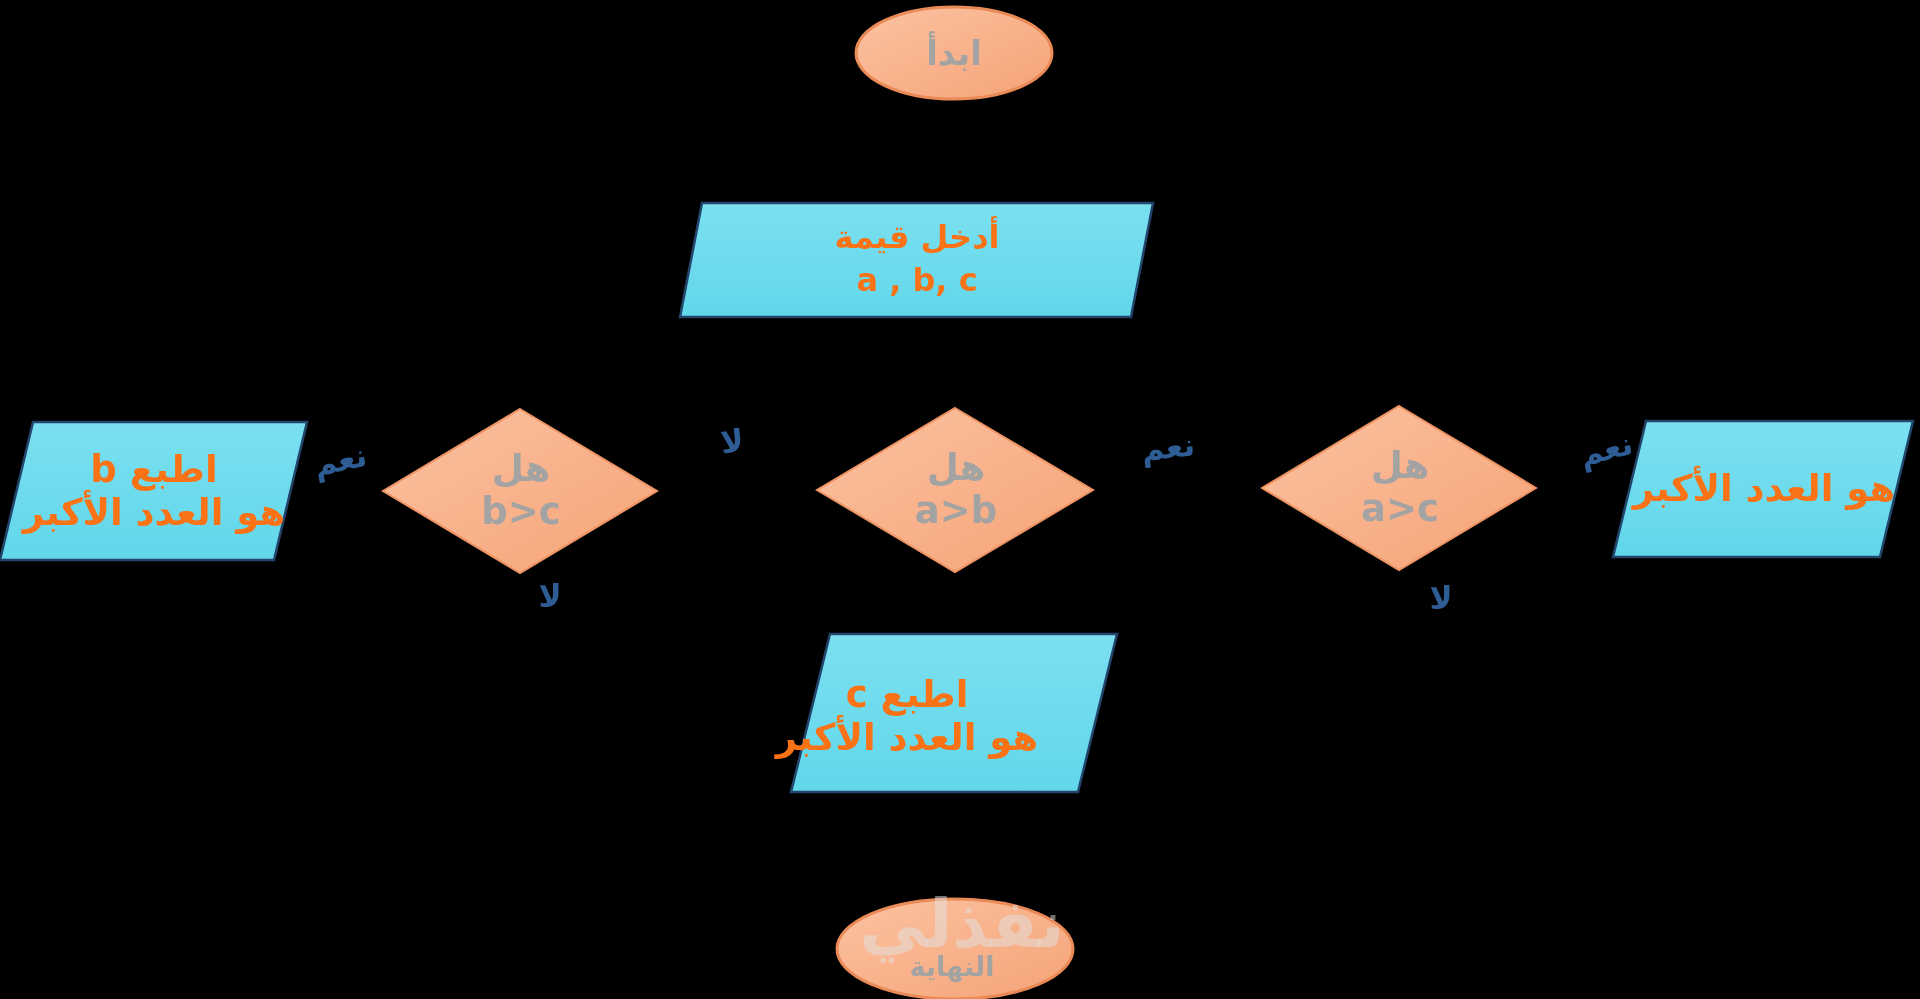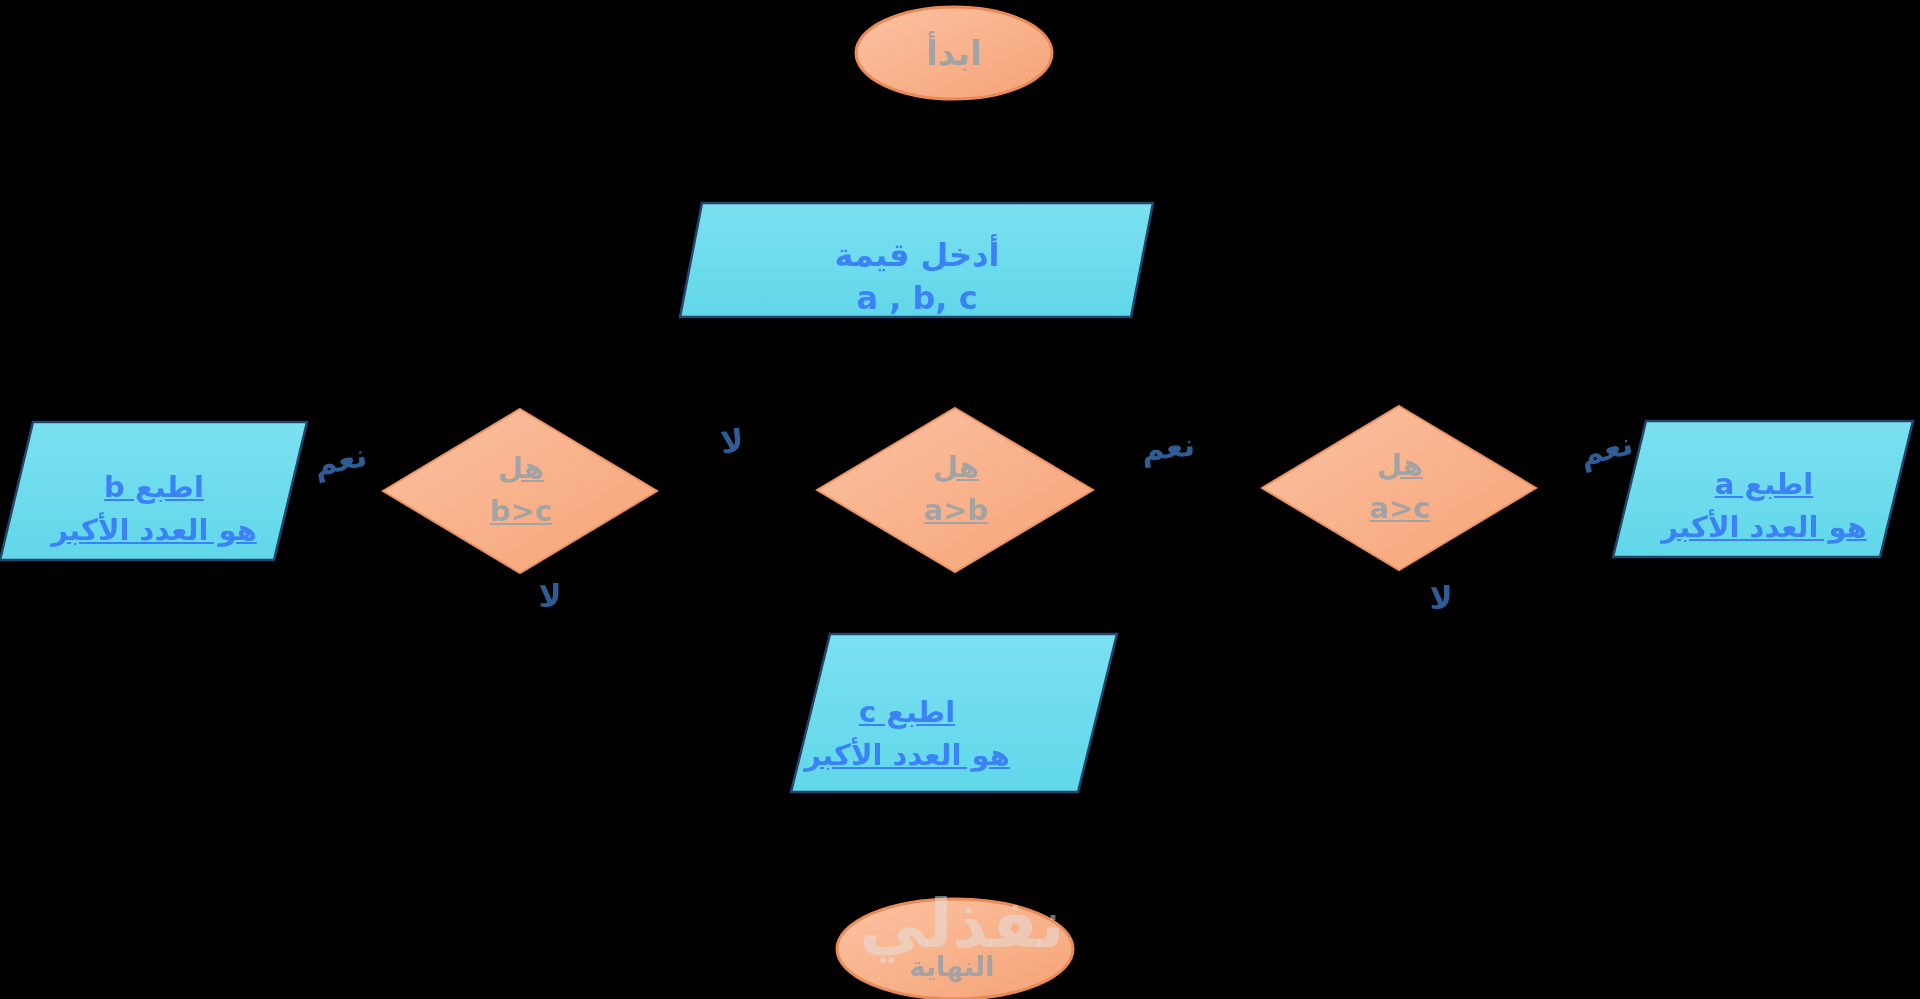--- a/index.html
+++ b/index.html
@@ -6,29 +6,29 @@
   .stage{
     position:relative;width:1920px;height:999px;background:#000;
     overflow:hidden;font-family:"DejaVu Sans",sans-serif;
   }
   .shapes{position:absolute;left:0;top:0;}
   .node-text{
     position:absolute;transform:translate(-50%,-50%);
     text-align:center;white-space:nowrap;font-weight:600;
   }
   .navy{color:#a3a3a3;}
-  .teal{color:#3b82f6;margin-top:18px;}
+  .teal{color:#f97316;}
   .lbl{
     position:absolute;transform:translate(-50%,-50%);
     color:#2E5C94;font-weight:700;font-size:31px;white-space:nowrap;
   }
   .line{display:block;}
   .start-label{font-size:34px;}
   .io-text{font-size:32px;line-height:43px;}
-  .dec-text{font-size:29px;line-height:43px;text-decoration:underline;}
+  .dec-text{font-size:37px;line-height:43px;}
   .end-label{font-size:27px;}
   .watermark{
     position:absolute;transform:translate(-50%,-50%);
     color:rgba(225,225,225,0.5);text-align:center;white-space:nowrap;
     pointer-events:none;
   }
   .wm-ar{font-size:67px;font-weight:700;}
   .wm-domain{font-size:37px;font-weight:600;letter-spacing:1px;}
 </style>
 </head>
@@ -88,21 +88,20 @@
     <span class="line">هل</span>
     <span class="line">a&gt;c</span>
   </div>
 
   <div class="node-text teal dec-text" dir="rtl" style="left:154px;top:491px;">
     <span class="line">اطبع b</span>
     <span class="line">هو العدد الأكبر</span>
   </div>
 
   <div class="node-text teal dec-text" dir="rtl" style="left:1764px;top:488px;">
-    <span class="line">اطبع a</span>
     <span class="line">هو العدد الأكبر</span>
   </div>
 
   <div class="node-text teal dec-text" dir="rtl" style="left:907px;top:716px;">
     <span class="line">اطبع c</span>
     <span class="line">هو العدد الأكبر</span>
   </div>
 
   <div class="node-text navy end-label" dir="rtl" style="left:952px;top:966px;">النهاية</div>
 

